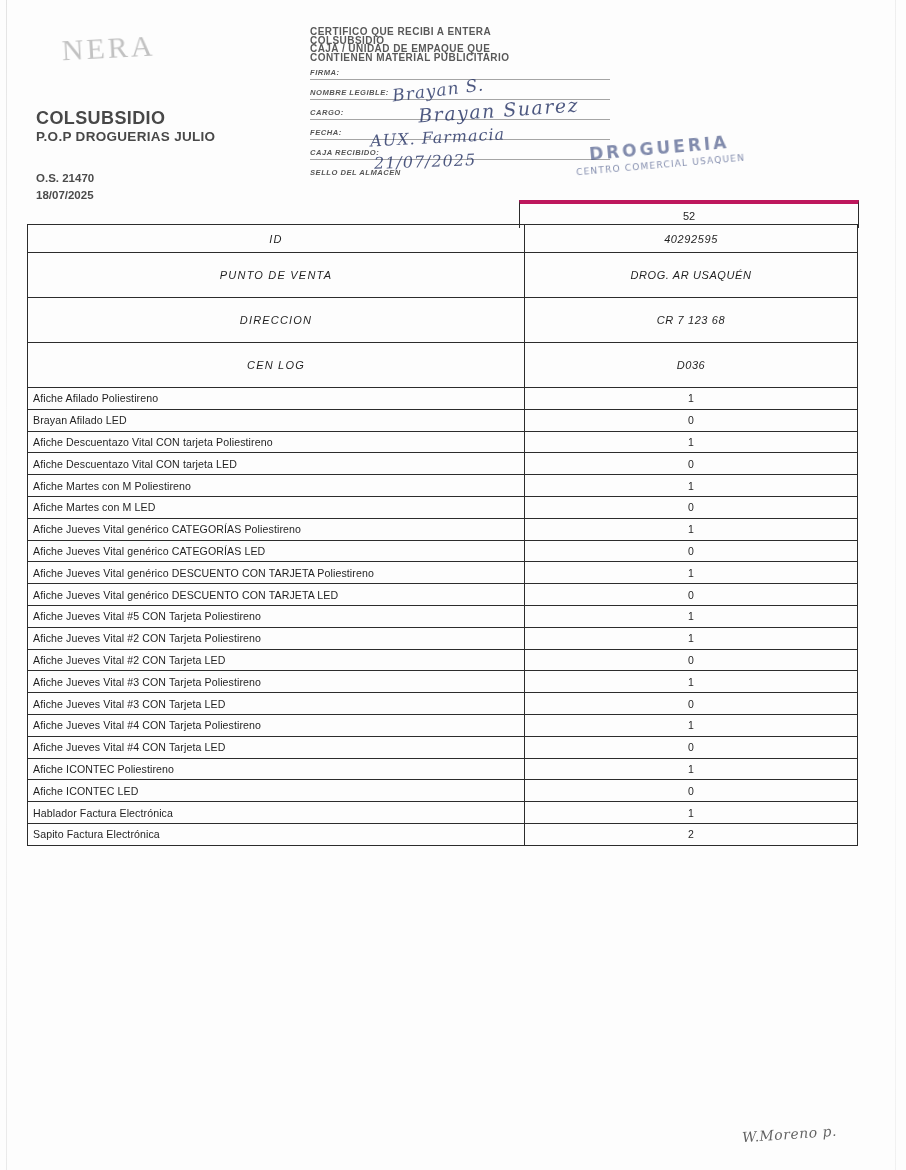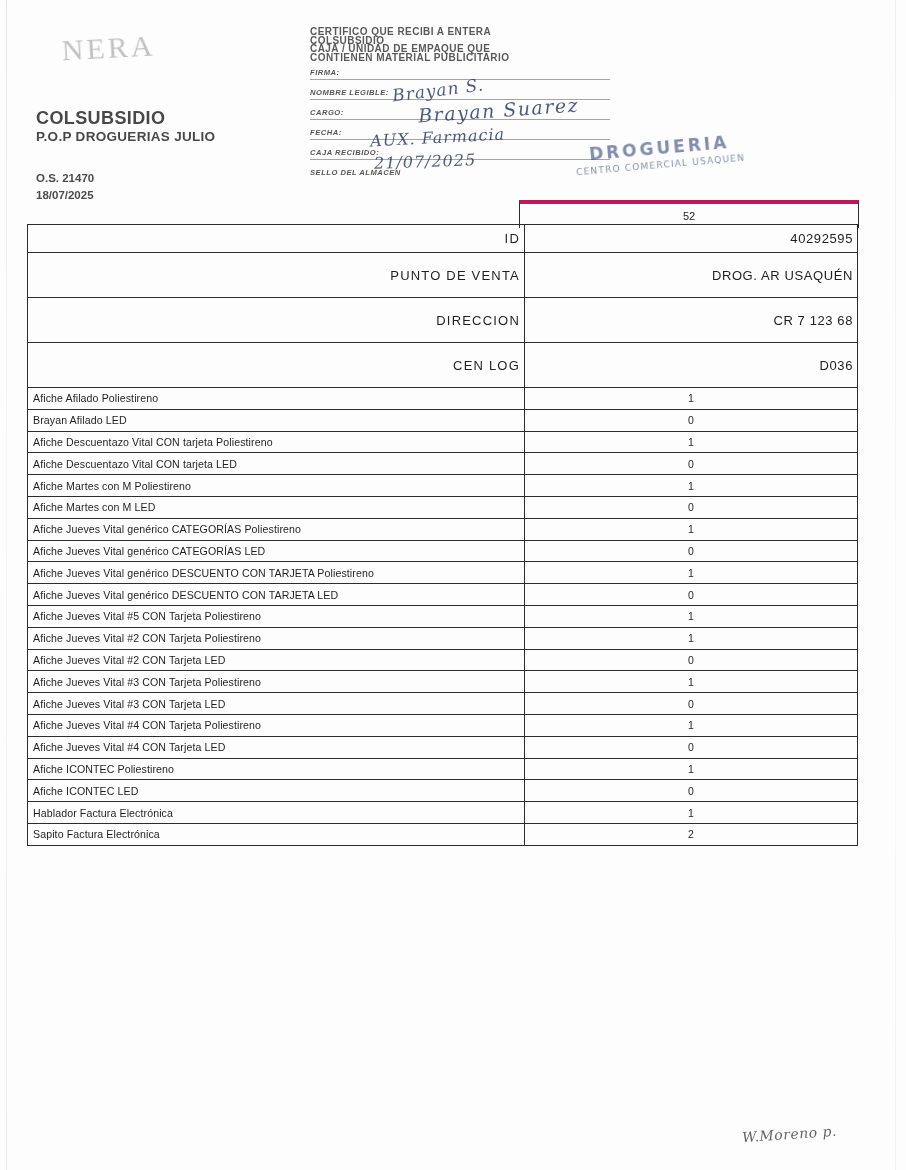--- a/index.html
+++ b/index.html
@@ -197,24 +197,25 @@
     font-size: 11px;
     color: #1f1f1f;
     padding: 0 4px;
     vertical-align: middle;
   }
   .tbl .c-label { width: 497px; }
   .tbl .c-value { width: 333px; }
 
   .hdr-row td {
     height: 27px;
-    text-align: right;
-    font-size: 13px;
+    text-align: center;
+    font-size: 11px;
     letter-spacing: 1.2px;
     font-weight: normal;
+    font-style: italic;
   }
   .hdr-row.tall td { height: 44px; }
   .hdr-row td.val {
     letter-spacing: 0.6px;
   }
   .item-row td {
     height: 20.8px;
   }
   .item-row td.lbl-cell {
     text-align: left;

